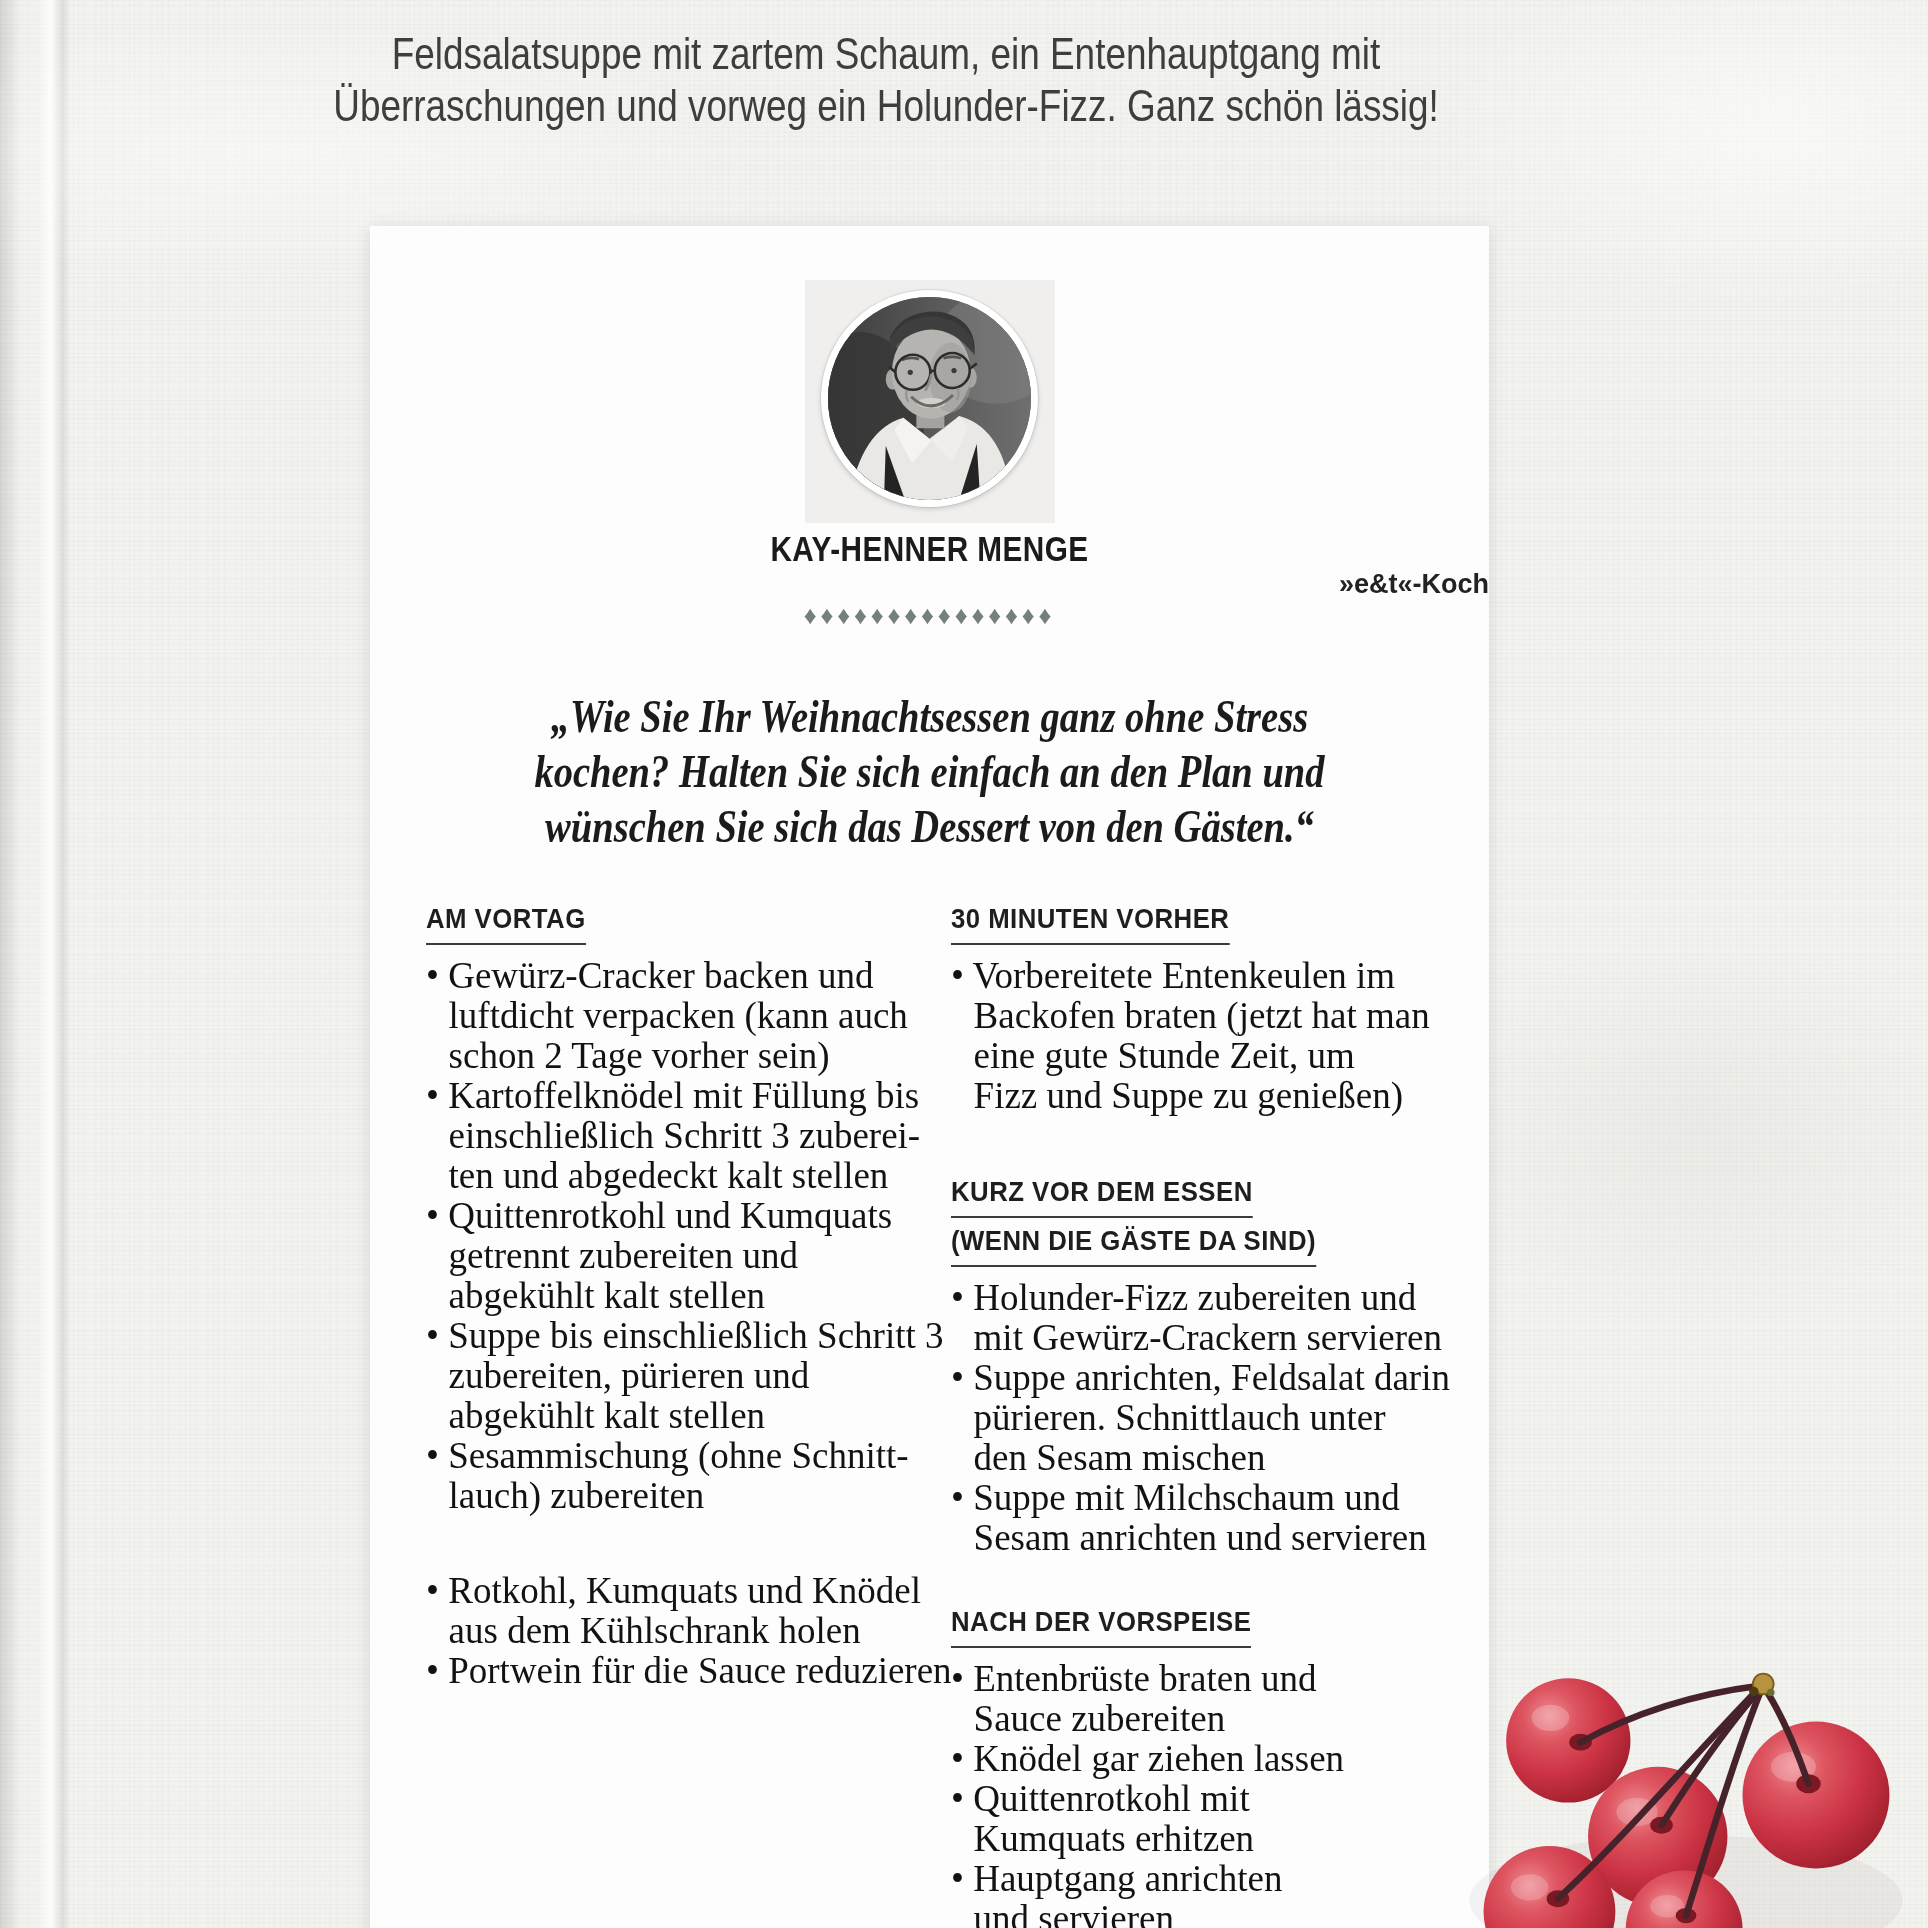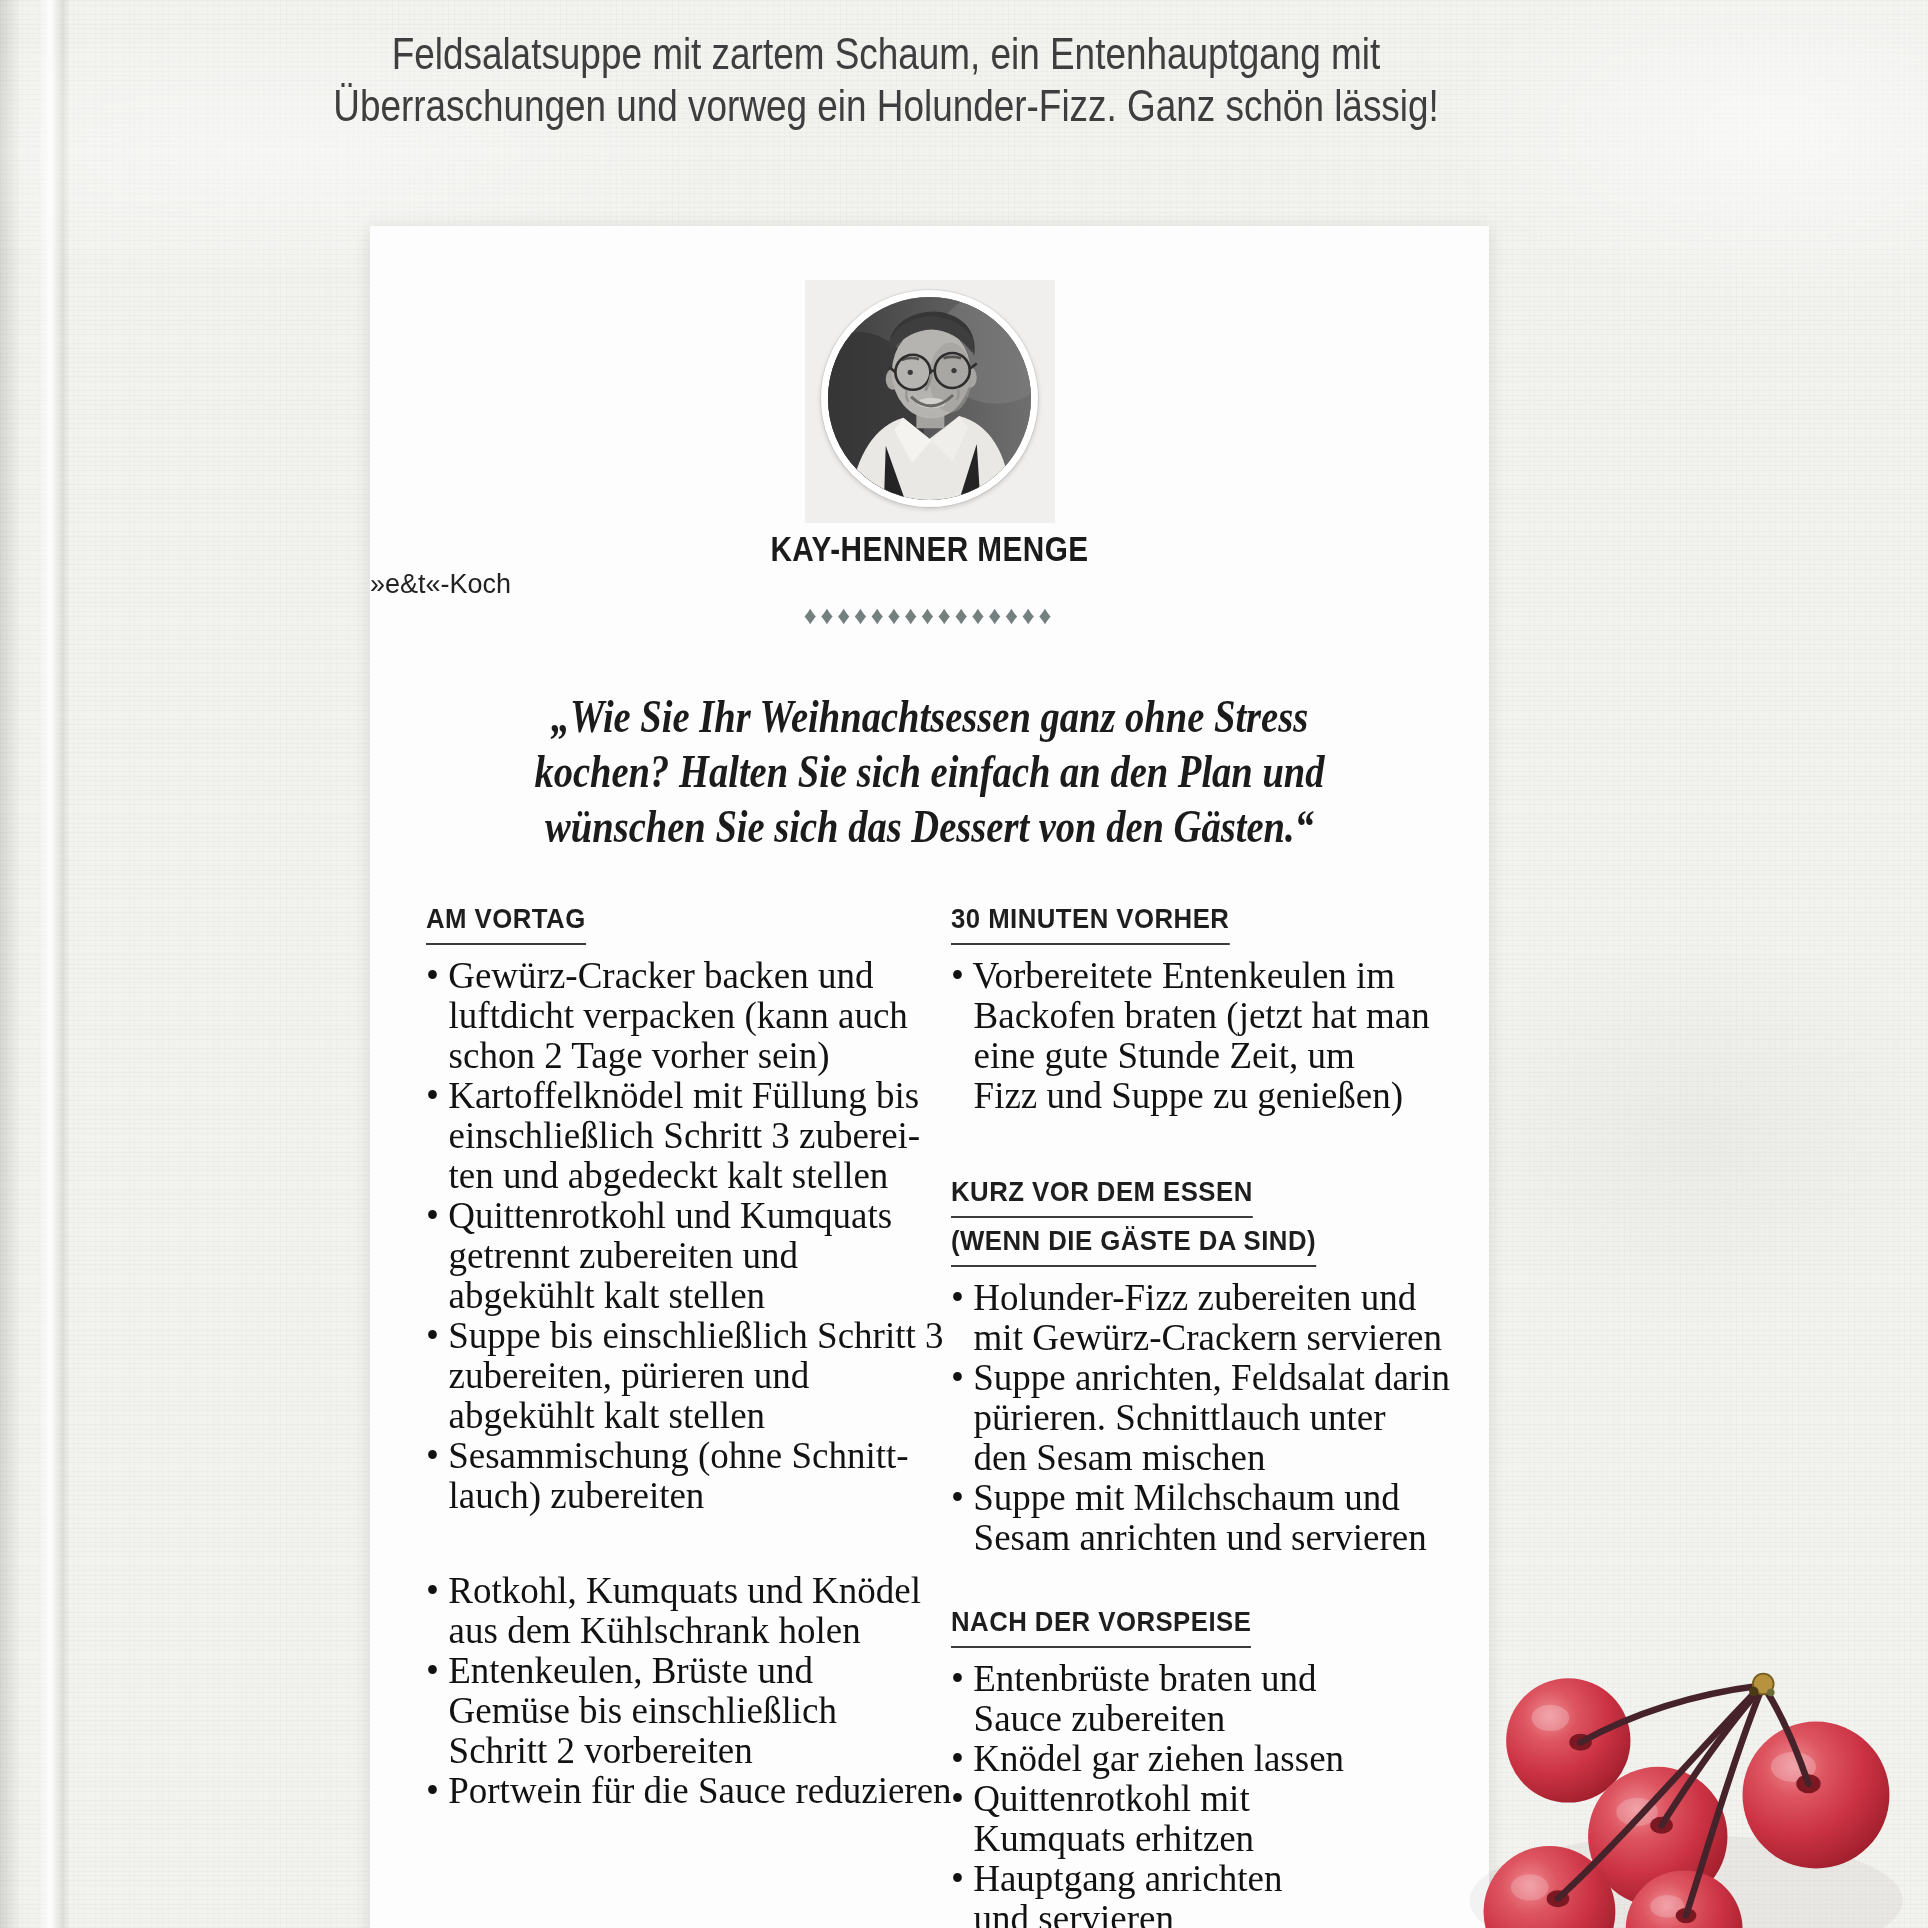--- a/index.html
+++ b/index.html
@@ -41,22 +41,22 @@
     box-shadow:0 0 0 0.9px rgba(0,0,0,0.07), 0 1.9px 5.6px rgba(0,0,0,0.18);
   }
   .photo-ring svg{display:block;}
 
   .person-name{
     position:absolute;left:0;top:303px;width:100%;text-align:center;
     font-size:35px;font-weight:700;color:#1b1b1b;letter-spacing:0.5px;
     transform:scaleX(0.85);transform-origin:50% 0;
   }
   .person-role{
-    position:absolute;left:0;top:343px;width:100%;text-align:left;
-    font-size:27px;font-weight:400;color:#222;
+    position:absolute;left:0;top:343px;width:100%;text-align:right;
+    font-size:27px;font-weight:700;color:#222;
   }
   .divider{
     position:absolute;left:0;top:375px;width:100%;text-align:center;
     font-size:25.4px;letter-spacing:3.8px;color:#74807e;
   }
 
   .quote{
     position:absolute;left:0;top:463px;width:100%;text-align:center;
     font-family:"Liberation Serif", serif;font-style:italic;font-weight:700;
     font-size:47px;line-height:55px;color:#1b1b1b;
@@ -165,23 +165,20 @@
 zubereiten, pürieren und
 abgekühlt kalt stellen</div>
         <div class="item">• Sesammischung (ohne Schnitt-
 lauch) zubereiten</div>
       </div>
     </div>
     <div class="sec sec-2">
       <div class="items">
         <div class="item">• Rotkohl, Kumquats und Knödel
 aus dem Kühlschrank holen</div>
-        <div class="item">• Entenkeulen, Brüste und
-Gemüse bis einschließlich
-Schritt 2 vorbereiten</div>
         <div class="item">• Portwein für die Sauce reduzieren</div>
 
       </div>
     </div>
   </div>
 
   <div class="col col-right">
     <div class="sec sec-1">
       <div class="sec-heading">
         <span class="h-line">30 MINUTEN VORHER</span>

